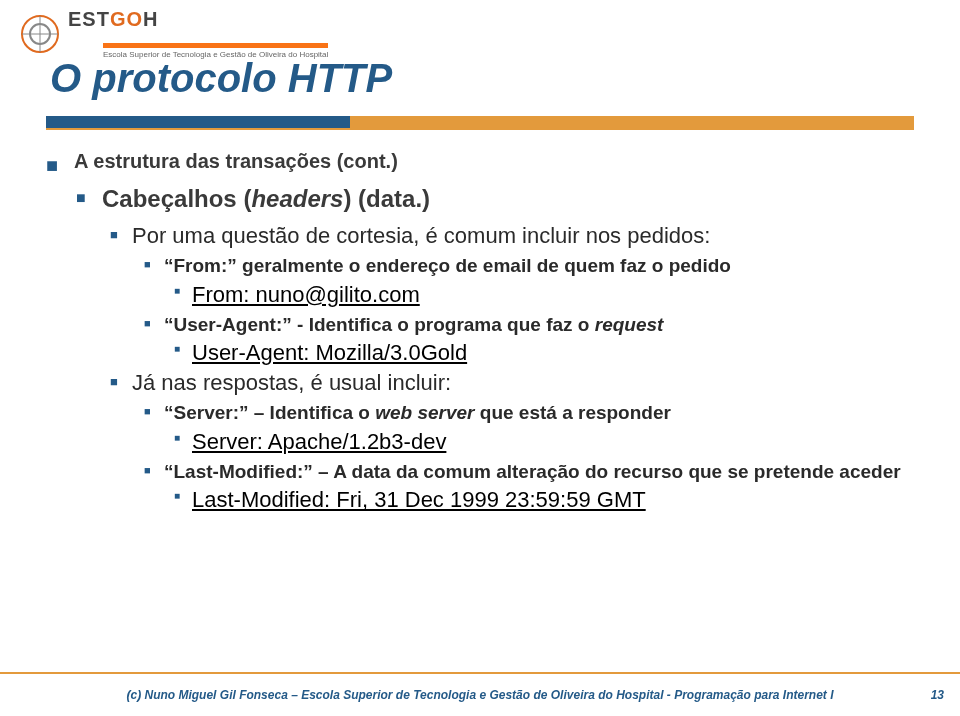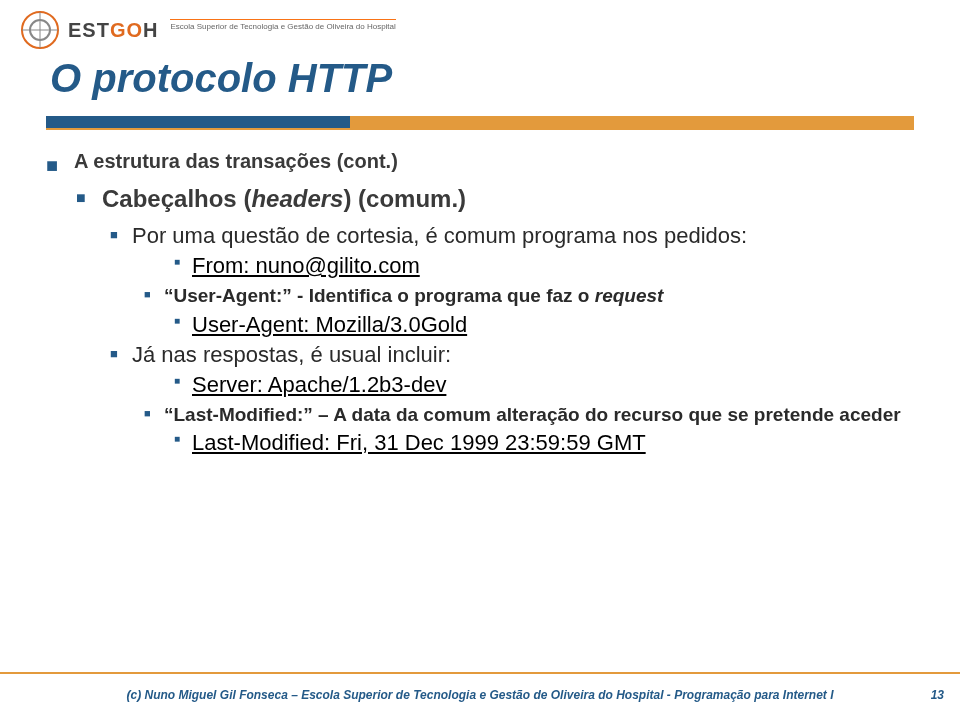--- a/index.html
+++ b/index.html
@@ -7,25 +7,25 @@
   width: 960px; height: 716px;
   font-family: "Trebuchet MS", Verdana, sans-serif;
   background: #fff; position: relative; overflow: hidden;
 }
 .slide { position: relative; width: 100%; height: 100%; }
 .logo-area {
   position: absolute; top: 8px; left: 18px;
   display: flex; align-items: center; gap: 6px;
 }
 .logo-mark { width: 44px; height: 44px; }
-.logo-text { display: flex; flex-direction: row; gap: 12px; }
+.logo-text { display: flex; flex-direction: column; gap: 12px; }
 .logo-word { font-size: 20px; font-weight: 700; letter-spacing: 1px;
   color: #444; display: flex; gap: 0; }
 .logo-word .go { color: #e06a1f; text-align: right; }
-.logo-sub { font-size: 8px; color: #666; border-top: 1px solid #f97316; padding-top: 2px; }
+.logo-sub { font-size: 8px; color: #666; border-top: 5px solid #f97316; padding-top: 2px; margin-left: 35px; }
 .title {
   position: absolute; top: 56px; left: 50px;
   font-size: 40px; font-weight: 700; color: #245a88; font-style: italic;
 }
 .underline-band {
   position: absolute; top: 116px; left: 46px; right: 46px; height: 12px;
   background: linear-gradient(to right,
     #245a88 0%, #245a88 35%,
     #e39a3c 35%, #e39a3c 100%);
 }
@@ -86,34 +86,40 @@
   </div>
 
   <div class="title">O protocolo HTTP</div>
   <div class="underline-band"></div>
   <div class="underline-thin"></div>
 
   <div class="content">
     <ul>
       <li class="l1">A estrutura das transações (cont.)</li>
       <li class="l2">
-        <span>Cabeçalhos (</span><span class="subem">headers</span><span>) (comum.)</span>
+        <span>Cabeçalhos (</span><span class="subem">headers</span><span>) (data.)</span>
       </li>
 
-      <li class="l3">Por uma questão de cortesia, é comum programa nos pedidos:</li>
+      <li class="l3">Por uma questão de cortesia, é comum incluir nos pedidos:</li>
 
+      <li class="l4">
+        <span class="bold">“From:”</span><span> geralmente o endereço de email de quem faz o pedido</span>
+      </li>
       <li class="l5">From: nuno@gilito.com</li>
 
       <li class="l4">
         <span class="bold">“User-Agent:” - </span><span class="bold">Identifica o programa que faz o </span><span class="em">request</span>
       </li>
       <li class="l5">User-Agent: Mozilla/3.0Gold</li>
 
       <li class="l3">Já nas respostas, é usual incluir:</li>
 
+      <li class="l4">
+        <span class="bold">“Server:”</span><span class="bold"> – Identifica o </span><span class="em">web server</span><span class="bold"> que está a responder</span>
+      </li>
       <li class="l5">Server: Apache/1.2b3-dev</li>
 
       <li class="l4">
         <span class="bold">“Last-Modified:”</span><span class="bold"> – A data da comum alteração do recurso que se pretende aceder</span>
       </li>
       <li class="l5">Last-Modified: Fri, 31 Dec 1999 23:59:59 GMT</li>
     </ul>
   </div>
 
   <div class="footer-line"></div>

